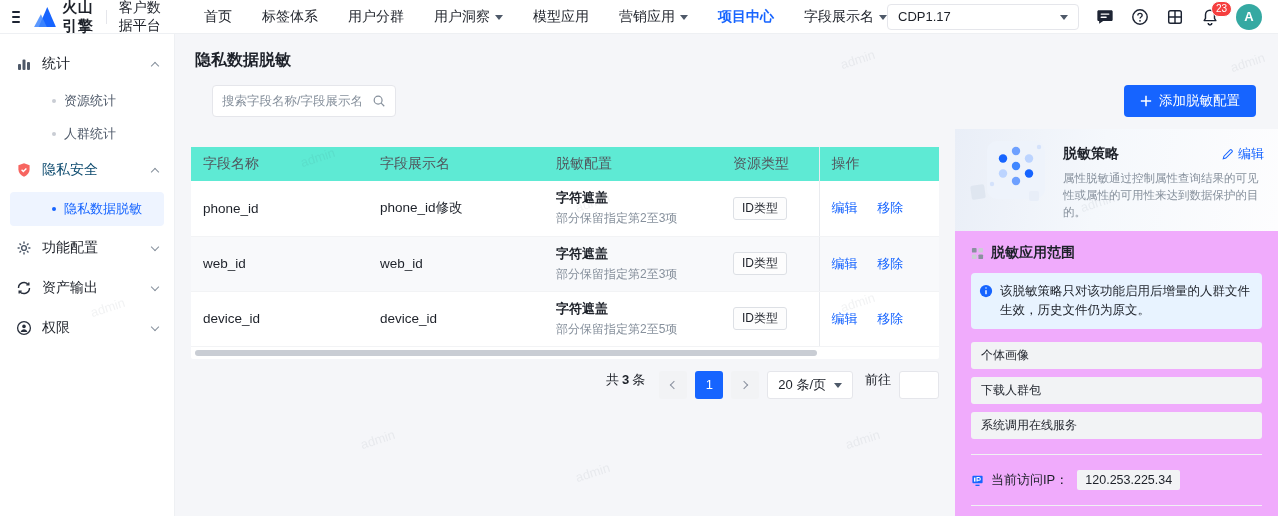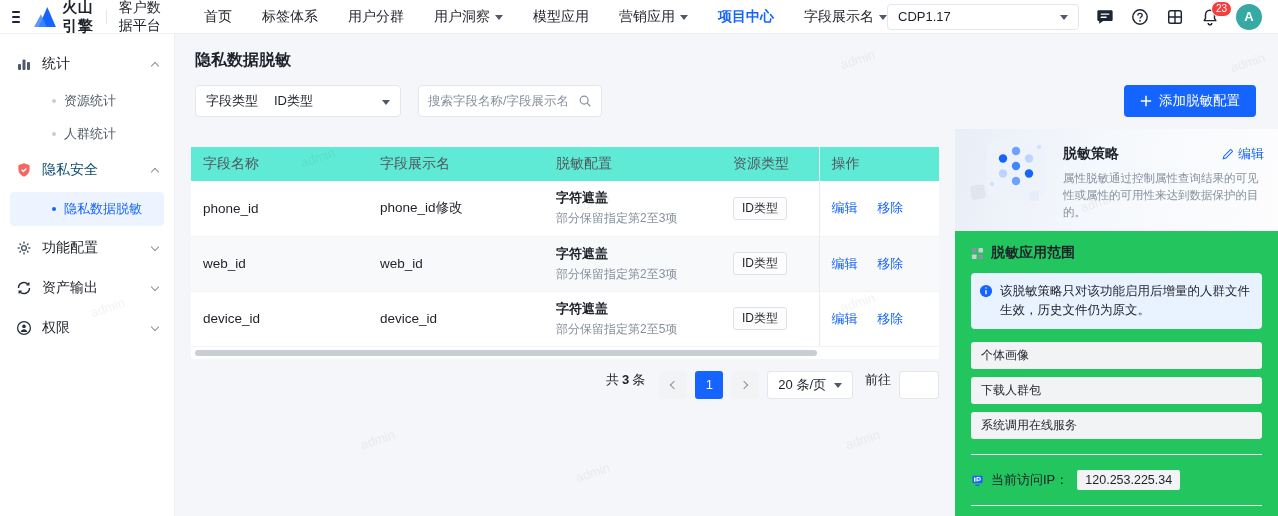--- a/index.html
+++ b/index.html
@@ -81,21 +81,21 @@
   .pg-btn .chev { border-color:#8a919f; }
   .chev.left { transform:rotate(135deg); margin-left:2px; }
   .chev.right { transform:rotate(-45deg); margin-right:2px; }
   .pg-num { width:28px; height:28px; border-radius:3px; display:flex; align-items:center; justify-content:center; cursor:pointer; }
   .pg-num.active { background:#1664ff; color:#fff; }
   .size-select { height:28px; border:1px solid #e5e6eb; border-radius:3px; background:#fff; display:flex; align-items:center; gap:8px; padding:0 10px; cursor:pointer; }
   .goto-label { margin-left:4px; }
   .goto-input { width:40px; height:28px; border:1px solid #e5e6eb; border-radius:3px; background:#fff; outline:none; font-family:inherit; font-size:13px; text-align:center; }
 
   
-  .panel { width:323px; flex:0 0 323px; background:#22c55e; display:flex; flex-direction:column; }
+  .panel { width:323px; flex:0 0 323px; background:#f0abfc; display:flex; flex-direction:column; }
   .panel-header { display:flex; gap:8px; padding:8px 14px 10px 4px; background:linear-gradient(100deg,#e9eef7 0%,#f5f8fc 45%,#fdfdfe 100%); }
   .ph-text { flex:1; min-width:0; padding-top:8px; }
   .ph-title-row { display:flex; align-items:center; }
   .ph-title { font-size:14px; font-weight:700; }
   .edit-link { margin-left:auto; color:#1664ff; font-size:13px; display:flex; align-items:center; gap:4px; cursor:pointer; }
   .ph-desc { margin-top:7px; font-size:11.5px; line-height:17px; color:#86909c; }
   .panel-body { flex:1; padding:13px 16px 0 16px; overflow:hidden; }
   .sec-title { display:flex; align-items:center; gap:7px; font-size:14px; font-weight:700; }
   .alert { margin-top:11px; background:#e8f3ff; border-radius:4px; padding:9px 8px; display:flex; gap:7px; font-size:12.5px; line-height:19px; color:#1d2129; }
   .alert svg { flex:0 0 14px; margin-top:2px; }
@@ -257,25 +257,20 @@
           </svg>
         <span>权限</span>
         <span class="chev down"></span>
       </div>
     </aside>
 
     <section class="content">
       <h1 class="page-title">隐私数据脱敏</h1>
 
       <div class="toolbar">
-        <div class="filter-select">
-          <span class="f-label">字段类型</span>
-          <span class="f-value">ID类型</span>
-          <span class="tri"></span>
-        </div>
         <div class="search-box">
           <input placeholder="搜索字段名称/字段展示名" style="">
           <svg width="14" height="14" viewBox="0 0 16 16">
               <circle cx="7" cy="7" r="4.5" fill="none" stroke="#86909c" stroke-width="1.4"></circle>
               <path d="M10.5 10.5L14 14" stroke="#86909c" stroke-width="1.4"></path>
             </svg>
         </div>
         <button class="add-btn">
           <svg width="12" height="12" viewBox="0 0 14 14">
               <path d="M7 1v12M1 7h12" stroke="#fff" stroke-width="1.8"></path>

